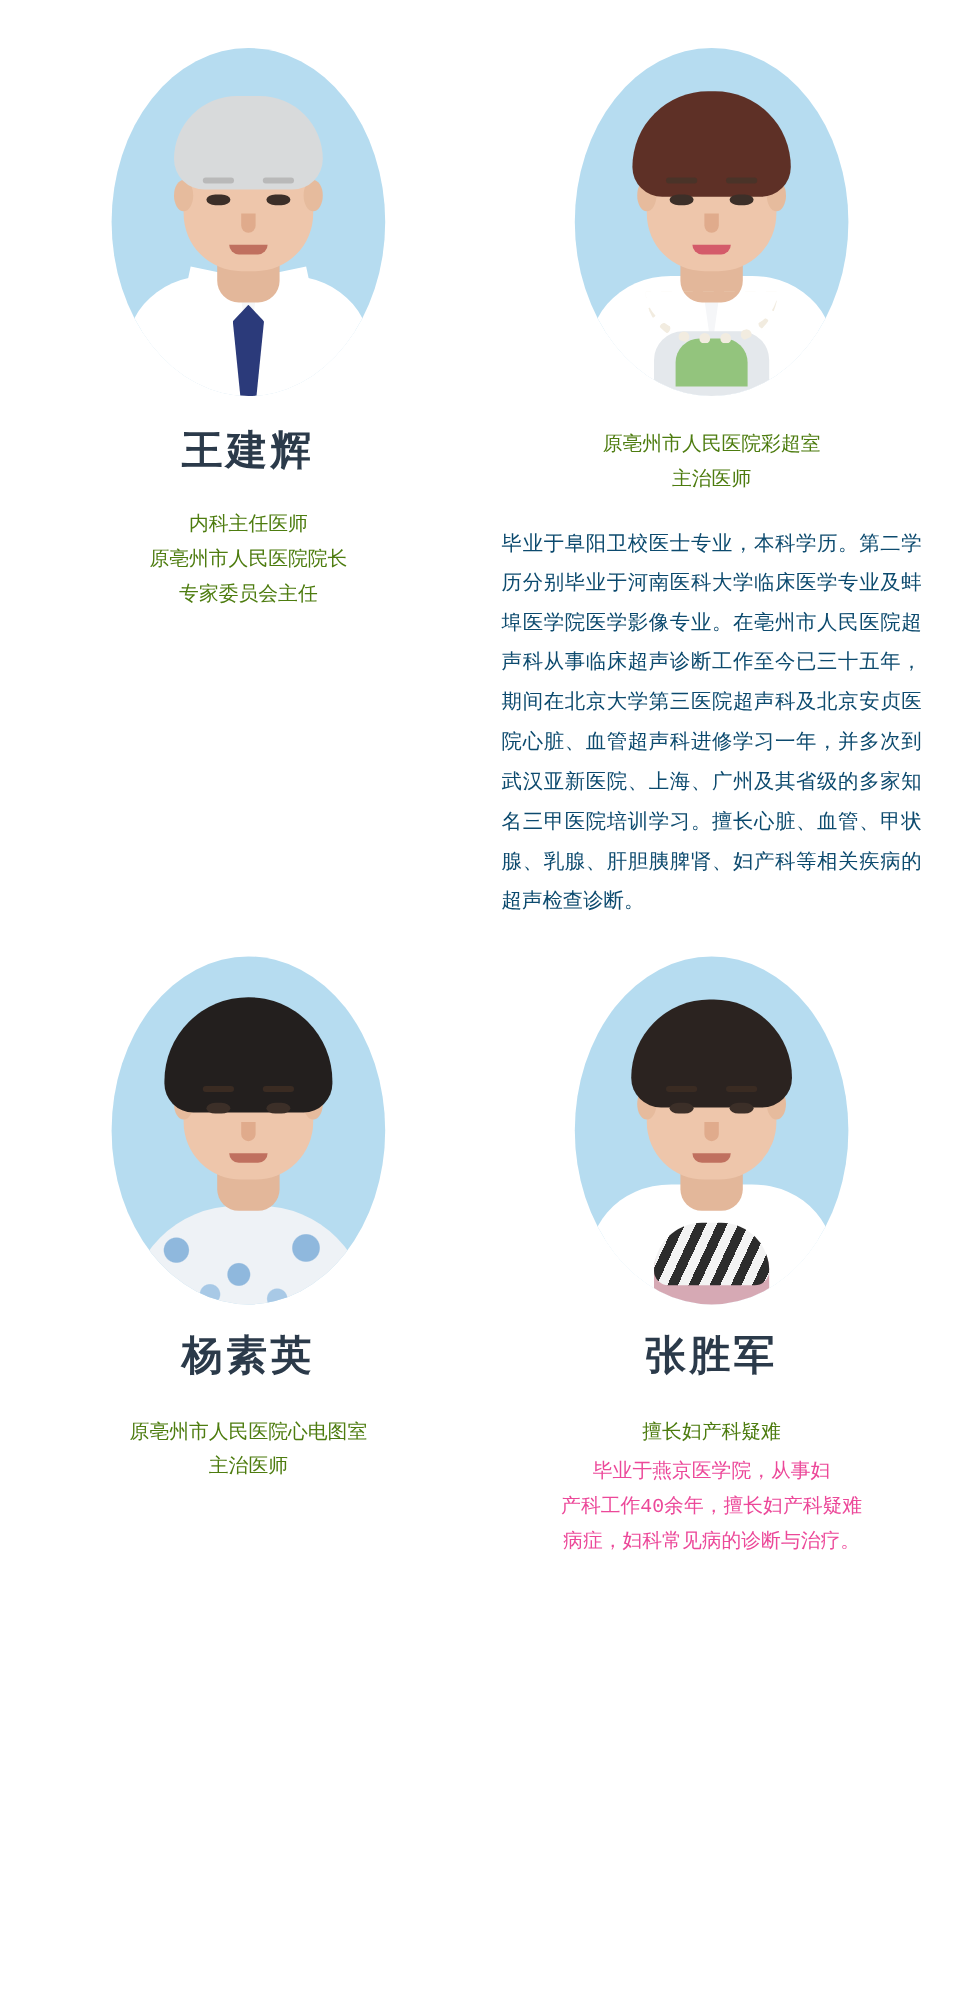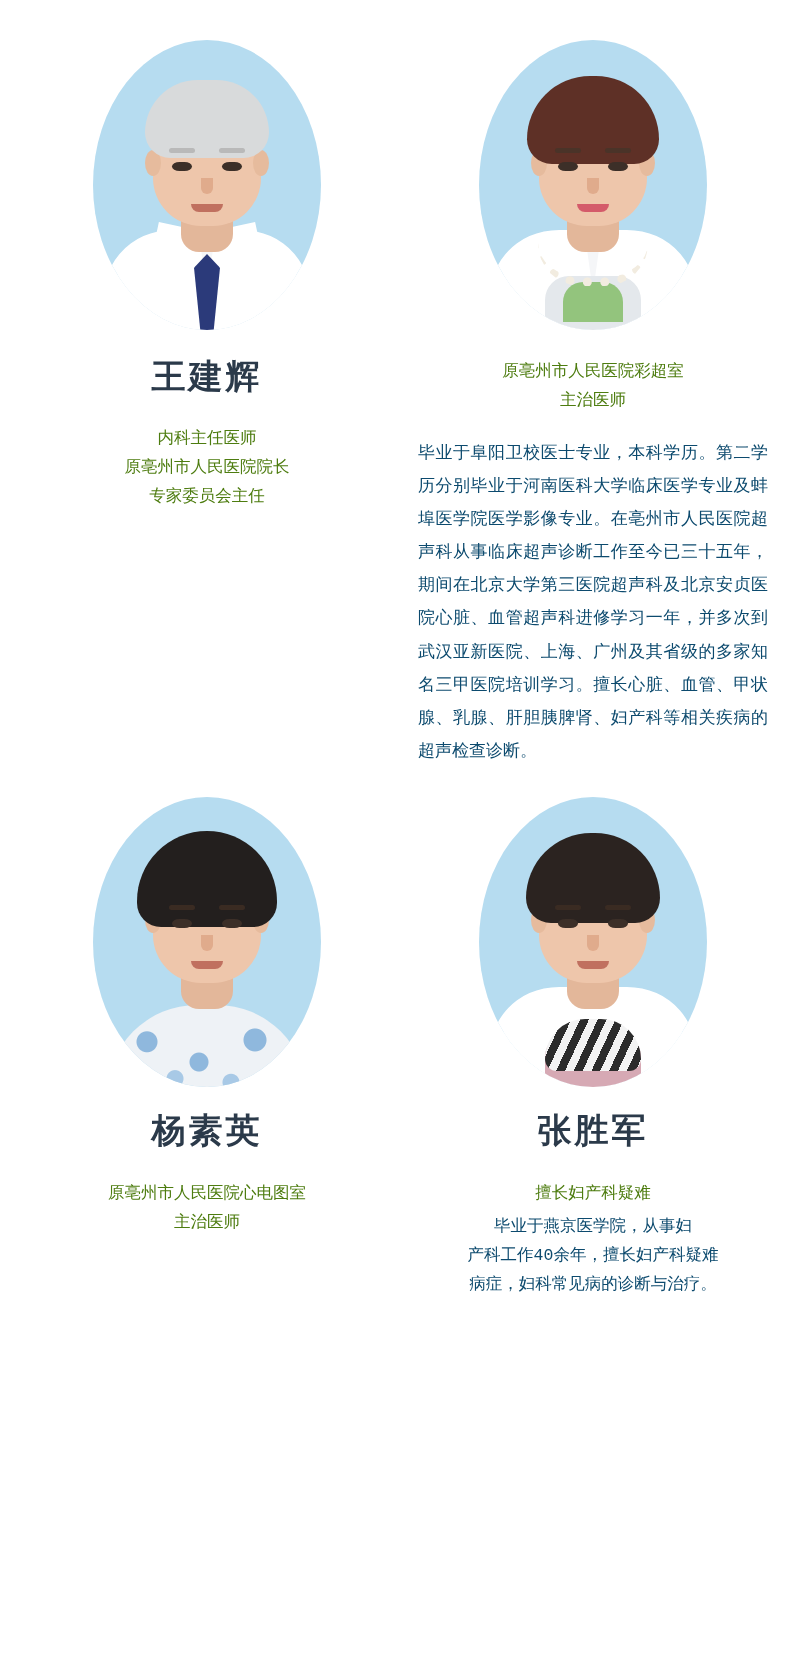--- a/index.html
+++ b/index.html
@@ -269,21 +269,21 @@
     text-justify: inter-ideograph;
     text-indent: 0;
     width: 100%;
     box-sizing: border-box;
     padding: 0 4px;
   }
   .bio-center {
     margin-top: 4px;
     font-size: 16.5px;
     line-height: 1.75;
-    color: #0c4a6e;
+    color: #ec4899;
     text-align: center;
     white-space: pre-line;
   }
 </style>
 </head>
 <body>
 
 <div class="page">
   <div class="grid">
 

